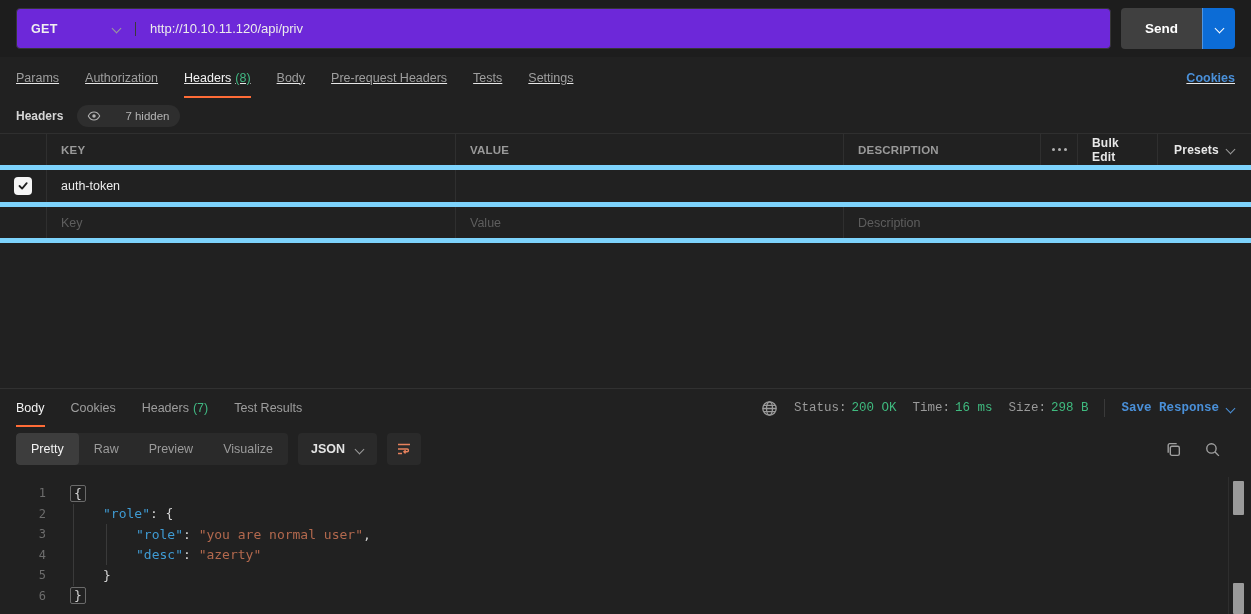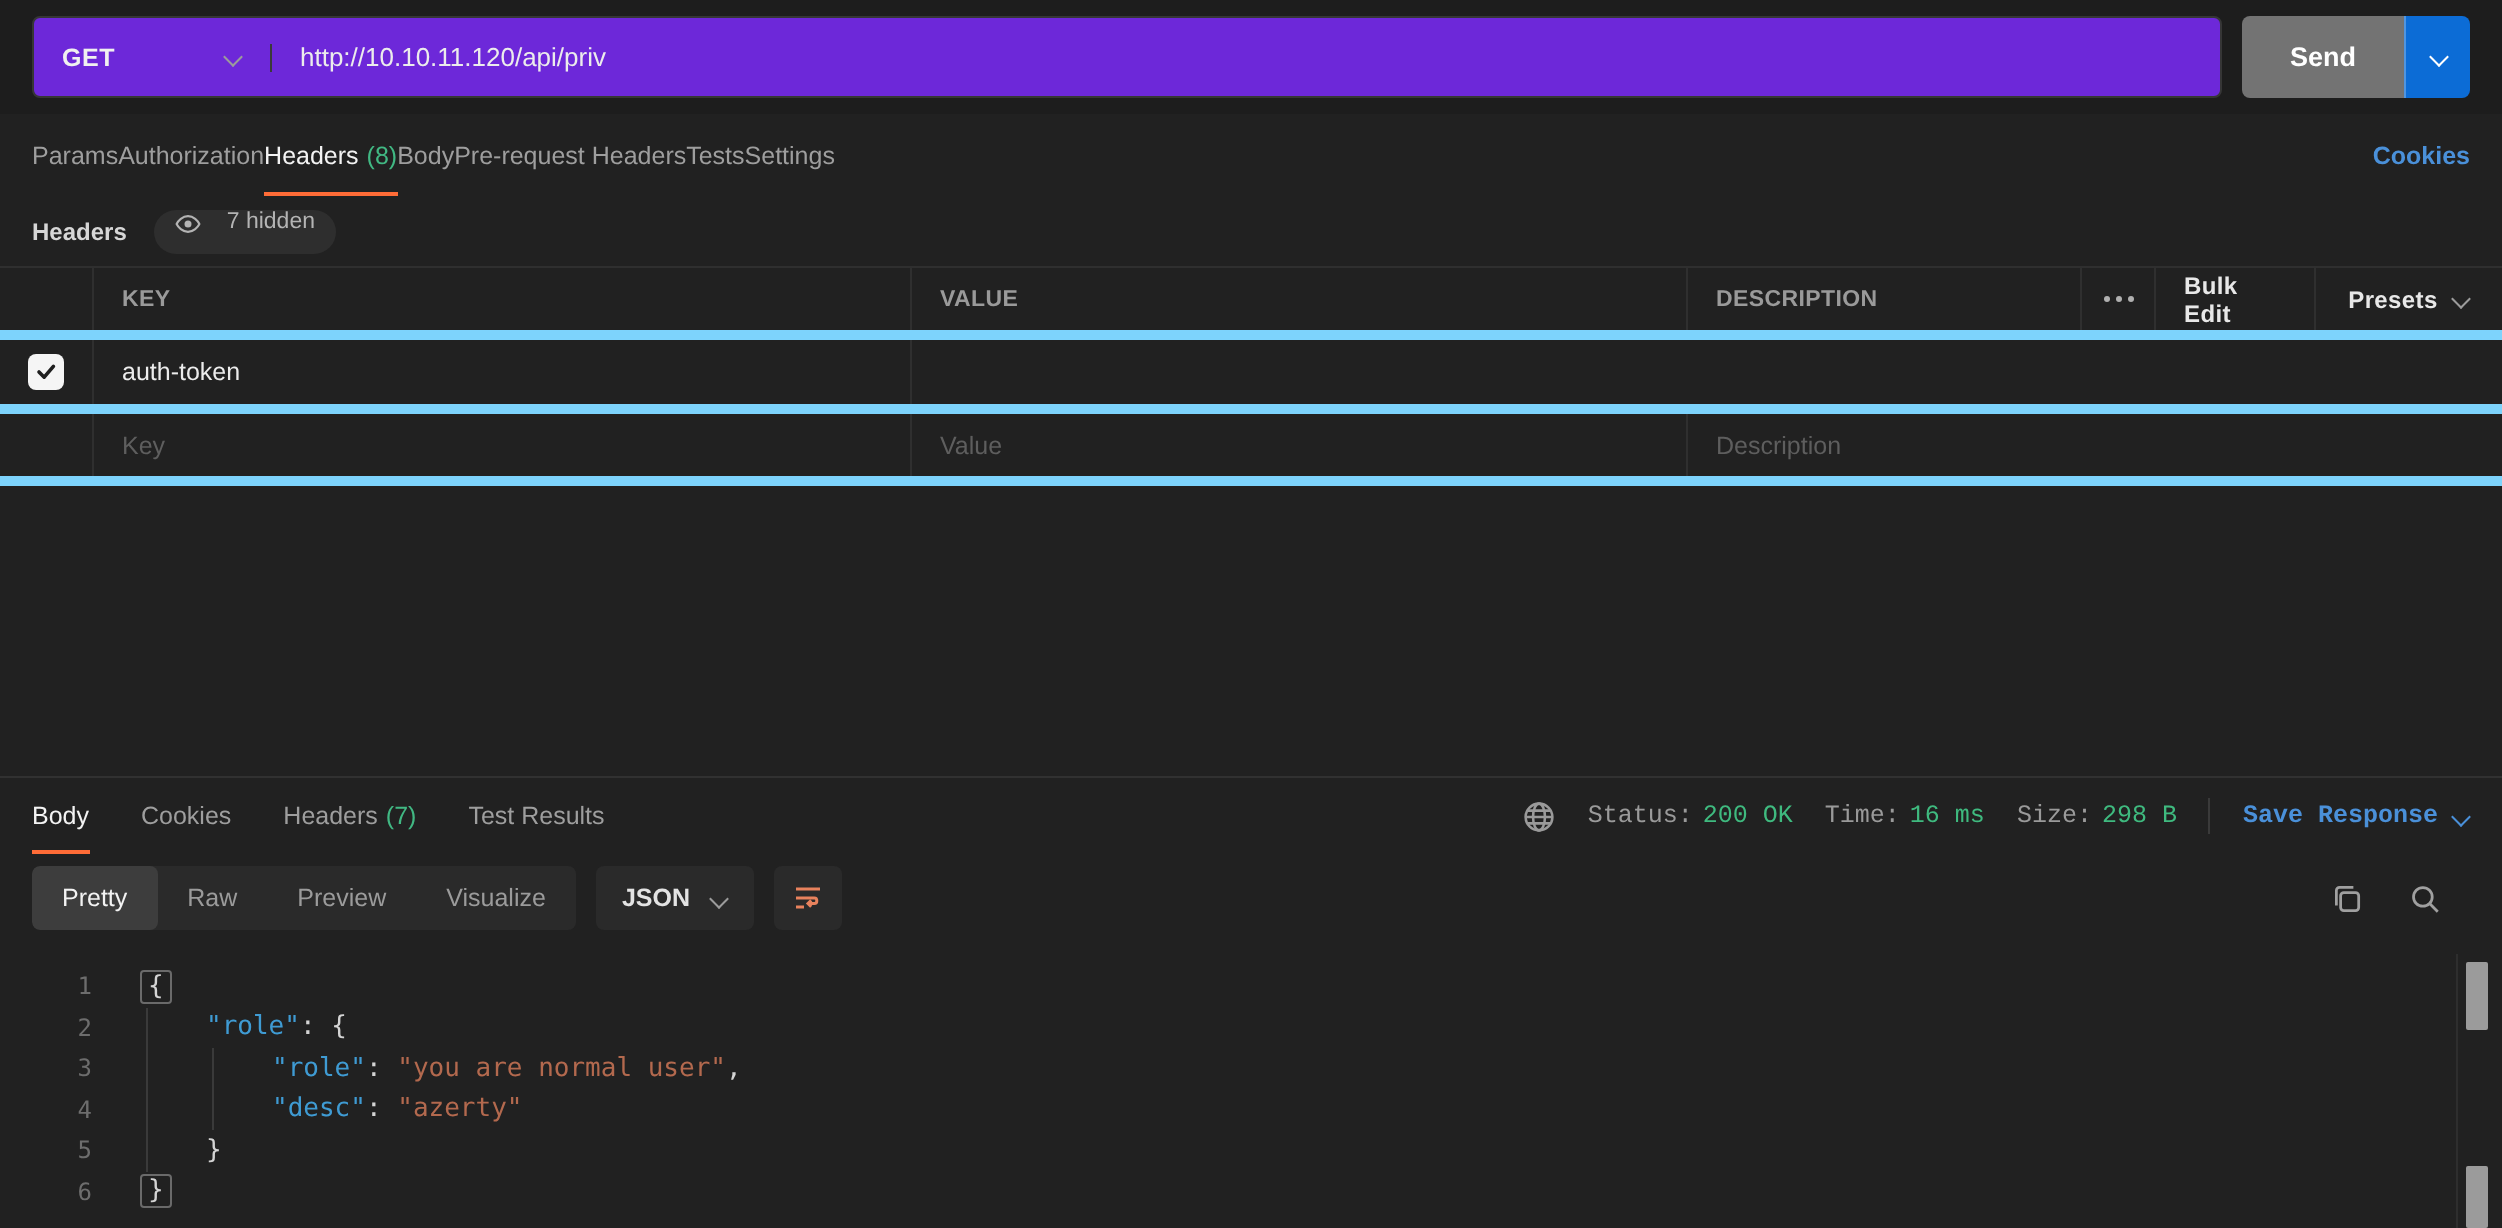--- a/index.html
+++ b/index.html
@@ -12,42 +12,42 @@
     position:relative;
   }
 
   
   .topbar { height:57px; background:#1d1d1d; display:flex; align-items:center; padding:0 16px; gap:10px; flex:none; }
   .url-box { flex:1; height:41px; background:#6d28d9; border:1px solid #363636; border-radius:4px; display:flex; align-items:center; overflow:hidden; }
   .method { width:119px; display:flex; align-items:center; justify-content:space-between; padding:0 14px; cursor:pointer; border-right:1px solid #3a3a3a; }
   .method .m-label { font-weight:bold; font-size:12.5px; color:#f0f0f0; letter-spacing:.3px; }
   .url-input { flex:1; background:transparent; border:none; outline:none; color:#ececec; font-size:13px; padding:0 14px; font-family:"Liberation Sans", sans-serif; }
   .send-group { display:flex; height:41px; flex:none; border-radius:4px; overflow:hidden; }
-  .send-main { background:#737373; color:#fff; font-weight:bold; font-size:13.5px; padding:0 24px; display:flex; align-items:center; cursor:pointer; }
+  .send-main { background:#404040; color:#fff; font-weight:bold; font-size:13.5px; padding:0 24px; display:flex; align-items:center; cursor:pointer; }
   .send-caret { background:#0c6cd6; width:33px; display:flex; align-items:center; justify-content:center; border-left:1px solid rgba(255,255,255,.28); cursor:pointer; }
 
   
   .chev { width:9px; height:9px; display:inline-block; position:relative; }
   .chev::before { content:""; position:absolute; left:1px; top:1px; width:6px; height:6px; border-right:1.6px solid currentColor; border-bottom:1.6px solid currentColor; transform:rotate(45deg); }
   .chev.gray { color:#9b9b9b; }
   .chev.white { color:#fff; }
   .chev.blue { color:#4a90d9; }
 
   
-  .req-tabs { height:41px; display:flex; align-items:center; padding:0 16px; flex:none; }
+  .req-tabs { height:41px; display:flex; align-items:center; padding:0 16px; gap:26px; flex:none;text-decoration:underline; }
   .tab { font-size:12.5px; color:#9e9e9e; cursor:pointer; position:relative; height:100%; display:flex; align-items:center; gap:4px; }
   .tab .cnt { color:#41b883; }
   .tab.active { color:#f3f3f3; }
   .tab.active::after { content:""; position:absolute; left:0; right:0; bottom:0; height:2px; background:#ff6c37; }
   .cookies-link { margin-left:auto; color:#4a90d9; font-size:12.5px; font-weight:bold; cursor:pointer; }
 
   
   .hdr-row { height:35px; display:flex; align-items:center; padding:0 16px; gap:14px; flex:none; }
   .hdr-title { font-size:12px; font-weight:bold; color:#d6d6d6; }
-  .pill { background:#2e2e2e; border-radius:12px; height:22px; display:flex; align-items:flex-start; gap:12px; padding:0 10px; cursor:pointer; }
+  .pill { background:#2e2e2e; border-radius:12px; height:22px; display:flex; align-items:center; gap:24px; padding:0 10px; cursor:pointer; }
   .pill span { font-size:11.5px; color:#b4b4b4; }
   .eye-ic { display:inline-flex; }
 
   
   .tbl { flex:none; border-top:1px solid #2f2f2f; font-size:12.5px; }
   .trow { display:flex; align-items:stretch; border-bottom:5px solid #7dd3fc; }
   .thead { height:36px; color:#9a9a9a; font-size:11.5px; font-weight:bold; letter-spacing:.2px; }
   .tr1 { height:37px; }
   .tr2 { height:36px; }
   .c { display:flex; align-items:center; padding:0 14px; border-left:1px solid #2f2f2f; }

